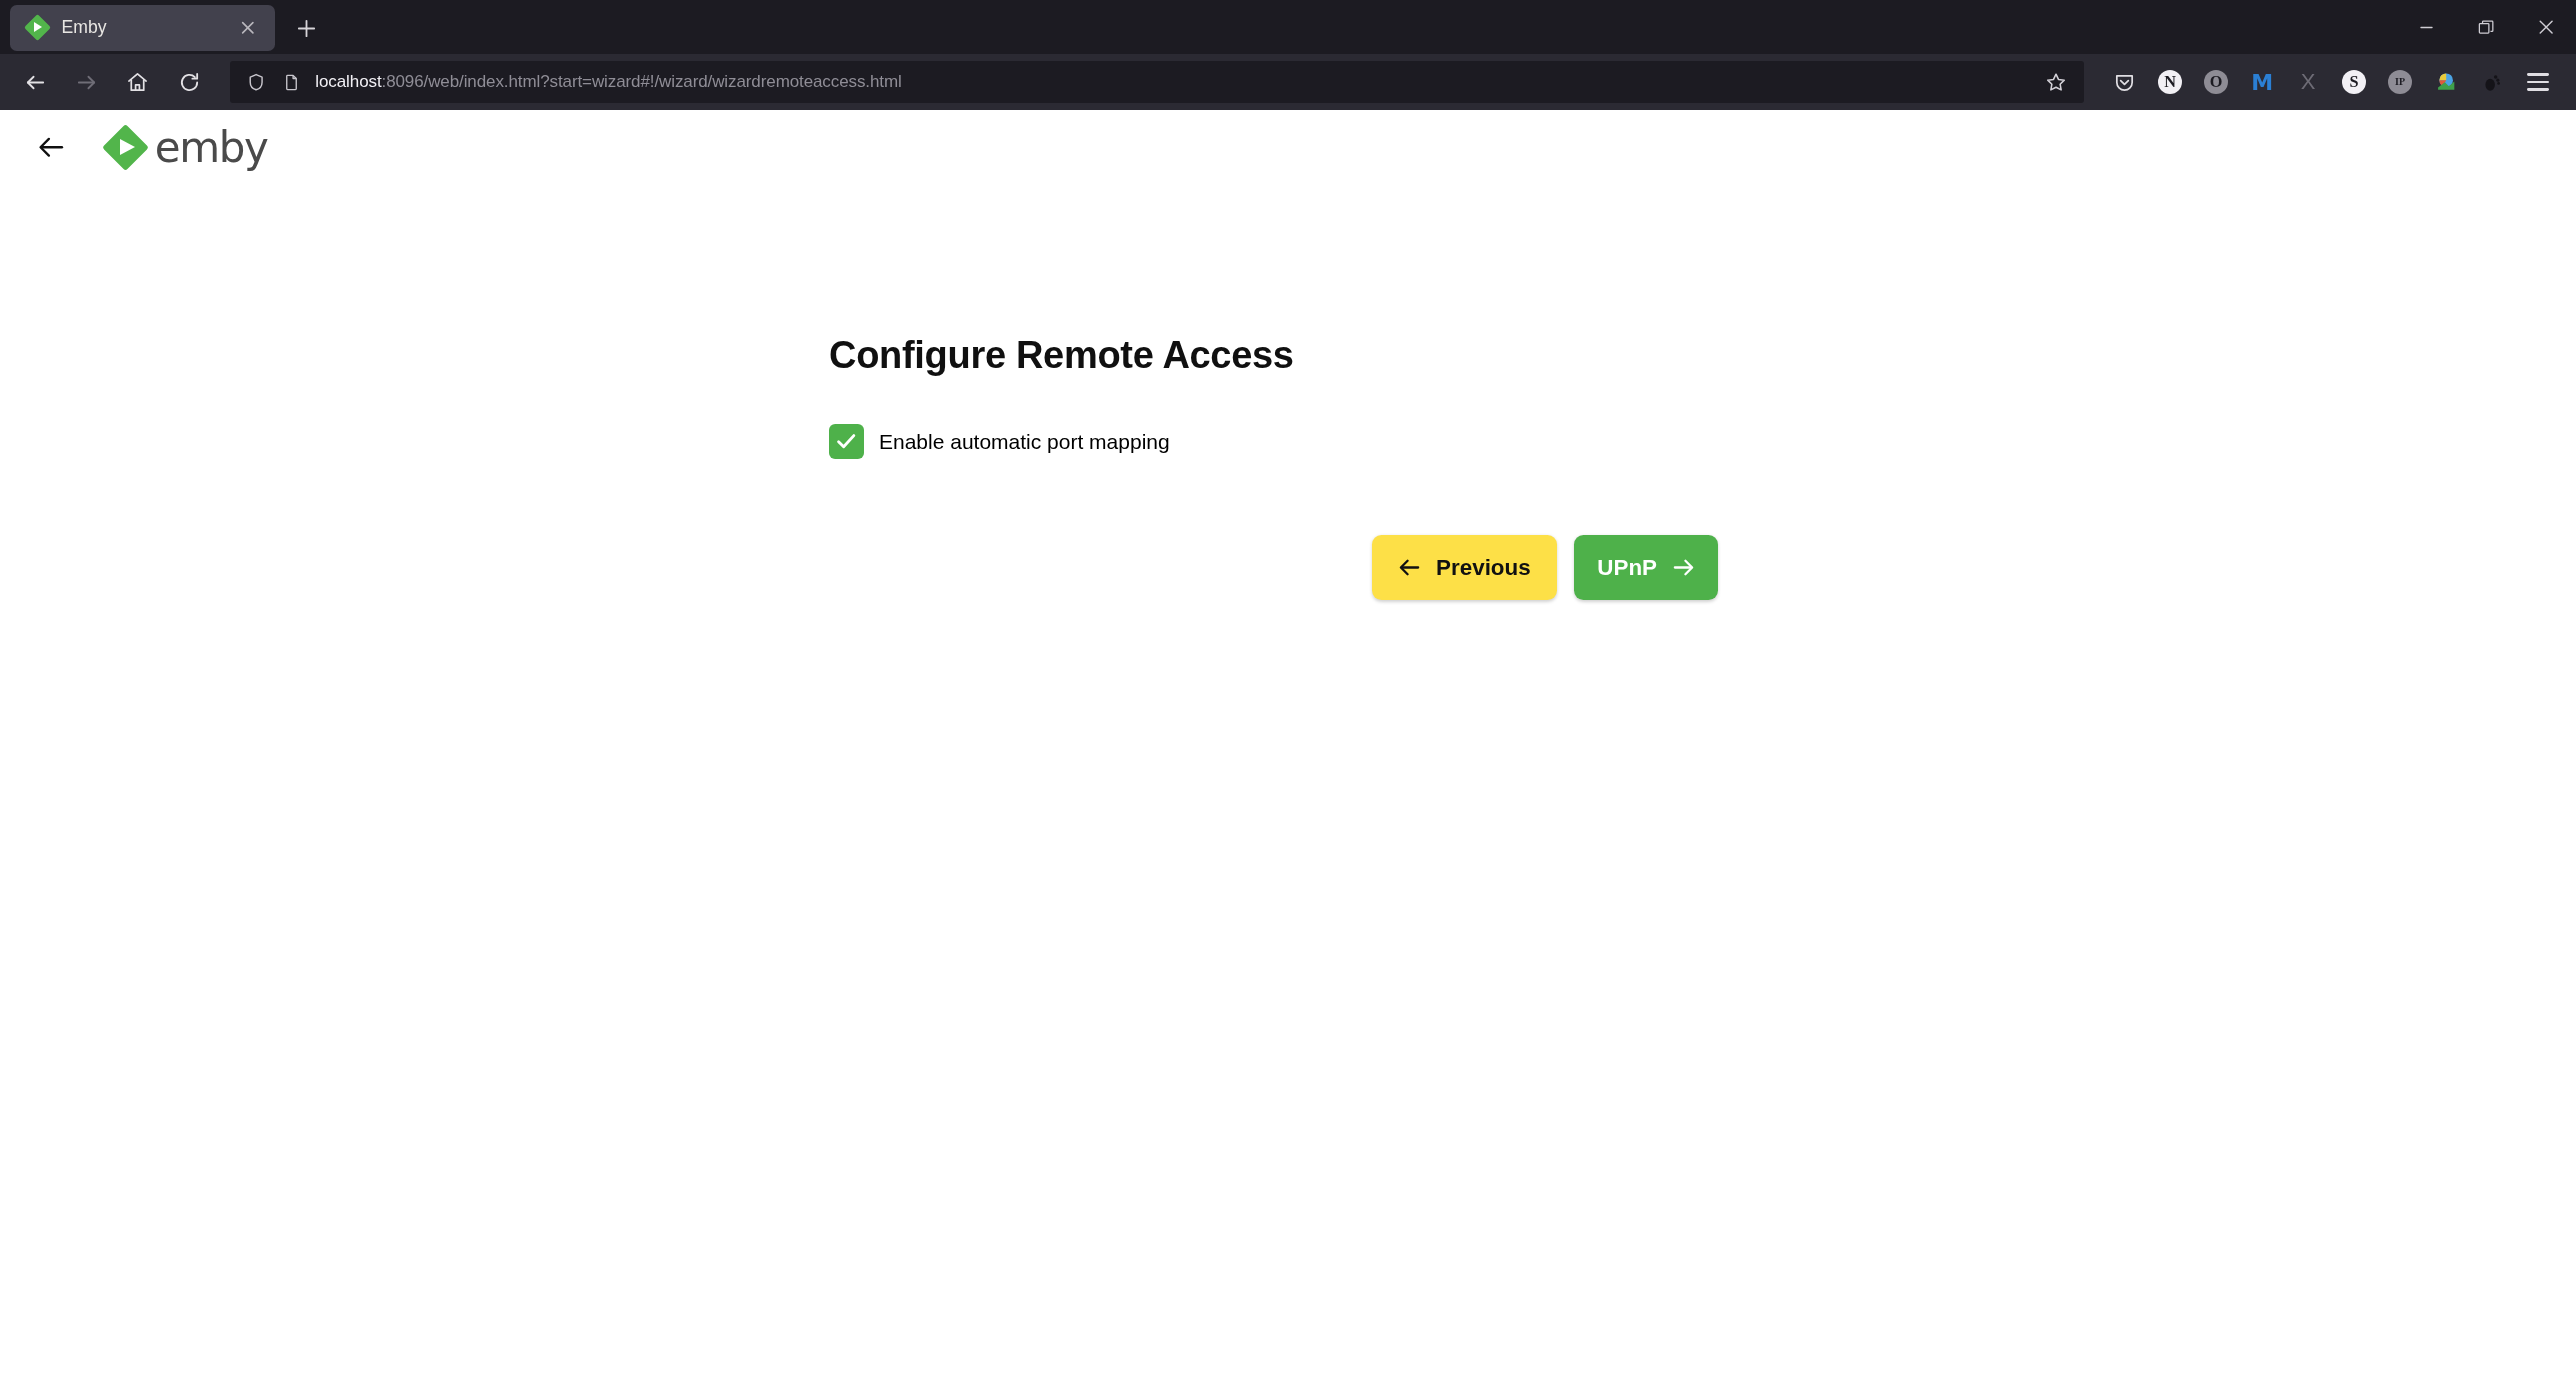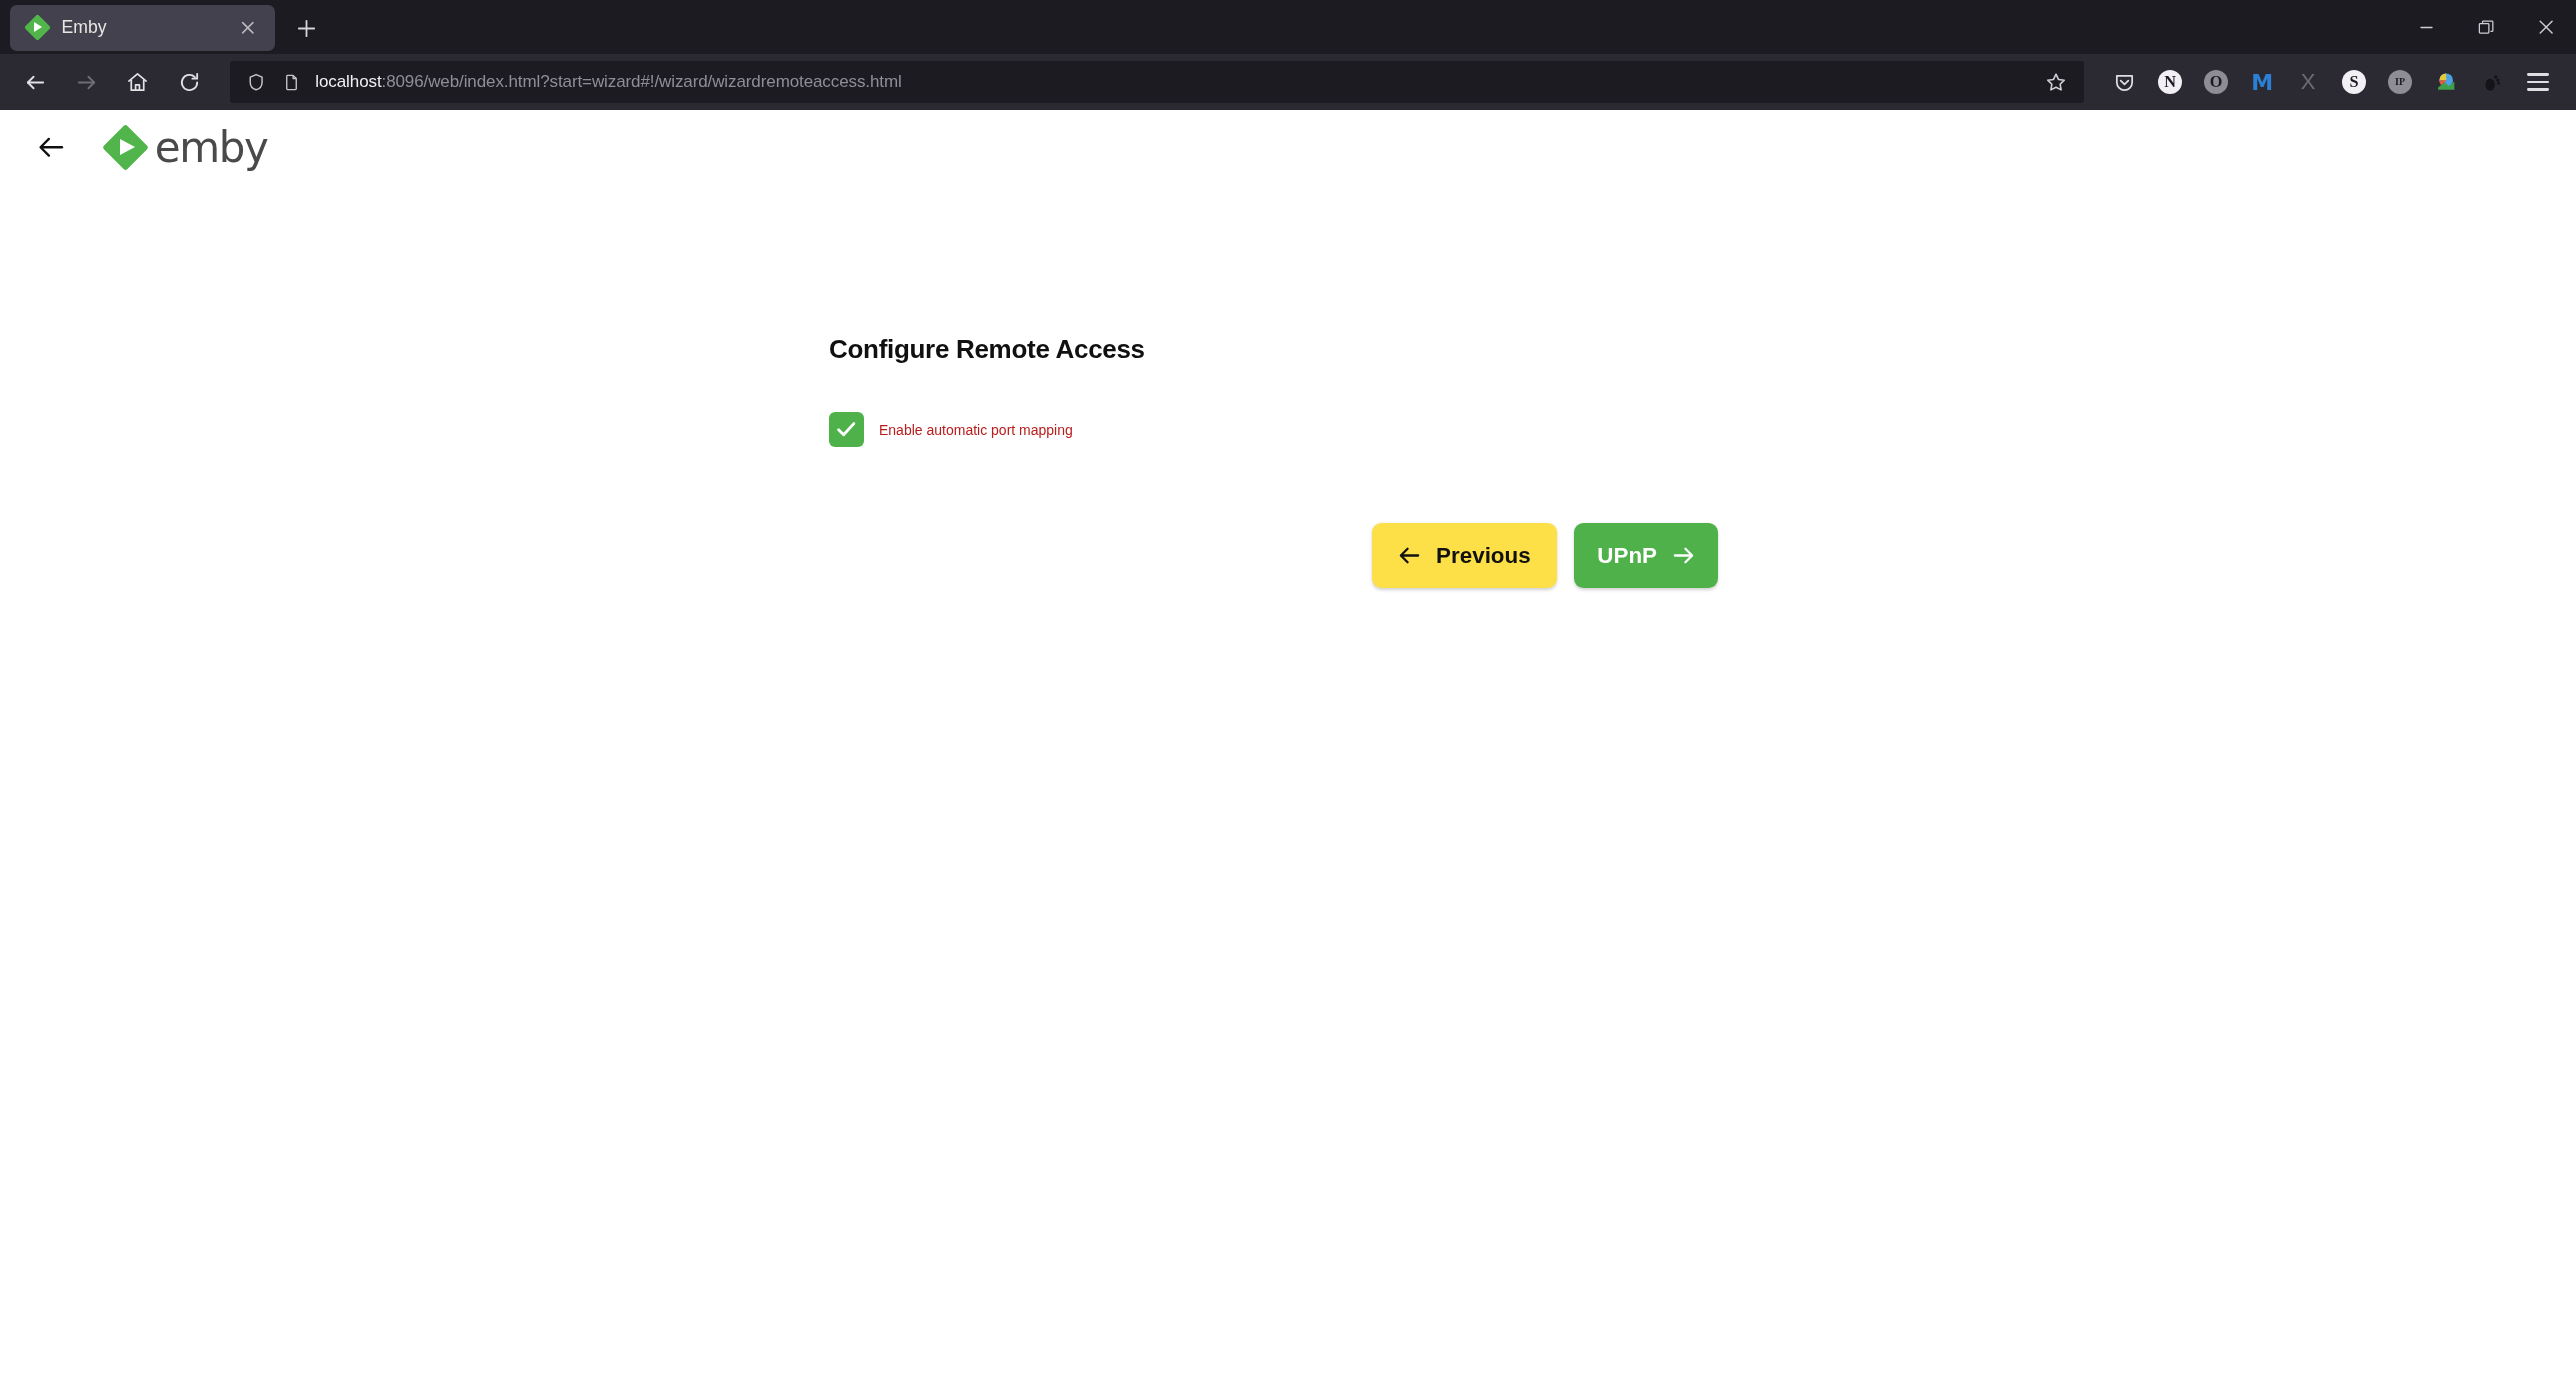--- a/index.html
+++ b/index.html
@@ -271,21 +271,21 @@
   }
 
   .wizard {
     position: absolute;
     left: 829px;
     top: 224px;
     width: 929px;
   }
 
   .wizard-title {
-    font-size: 26px;
+    font-size: 38px;
     font-weight: bold;
     color: #101010;
     letter-spacing: -0.3px;
     margin-bottom: 47px;
     font-family: "Liberation Sans", sans-serif;
   }
 
   .check-row {
     display: flex;
     align-items: center;
@@ -297,22 +297,22 @@
     flex: 0 0 35px;
     background: #4eb14a;
     border-radius: 6.1px;
     display: flex;
     align-items: center;
     justify-content: center;
   }
   .checkbox svg { display: block; }
 
   .check-label {
-    font-size: 14px;
-    color: #b91c1c;
+    font-size: 21px;
+    color: #000000;
     line-height: 1;
   }
 
   .check-desc {
     margin-top: 17.6px;
     margin-left: 50px;
     font-size: 19.7px;
     line-height: 1.58;
     color: #787878;
     max-width: 875px;

